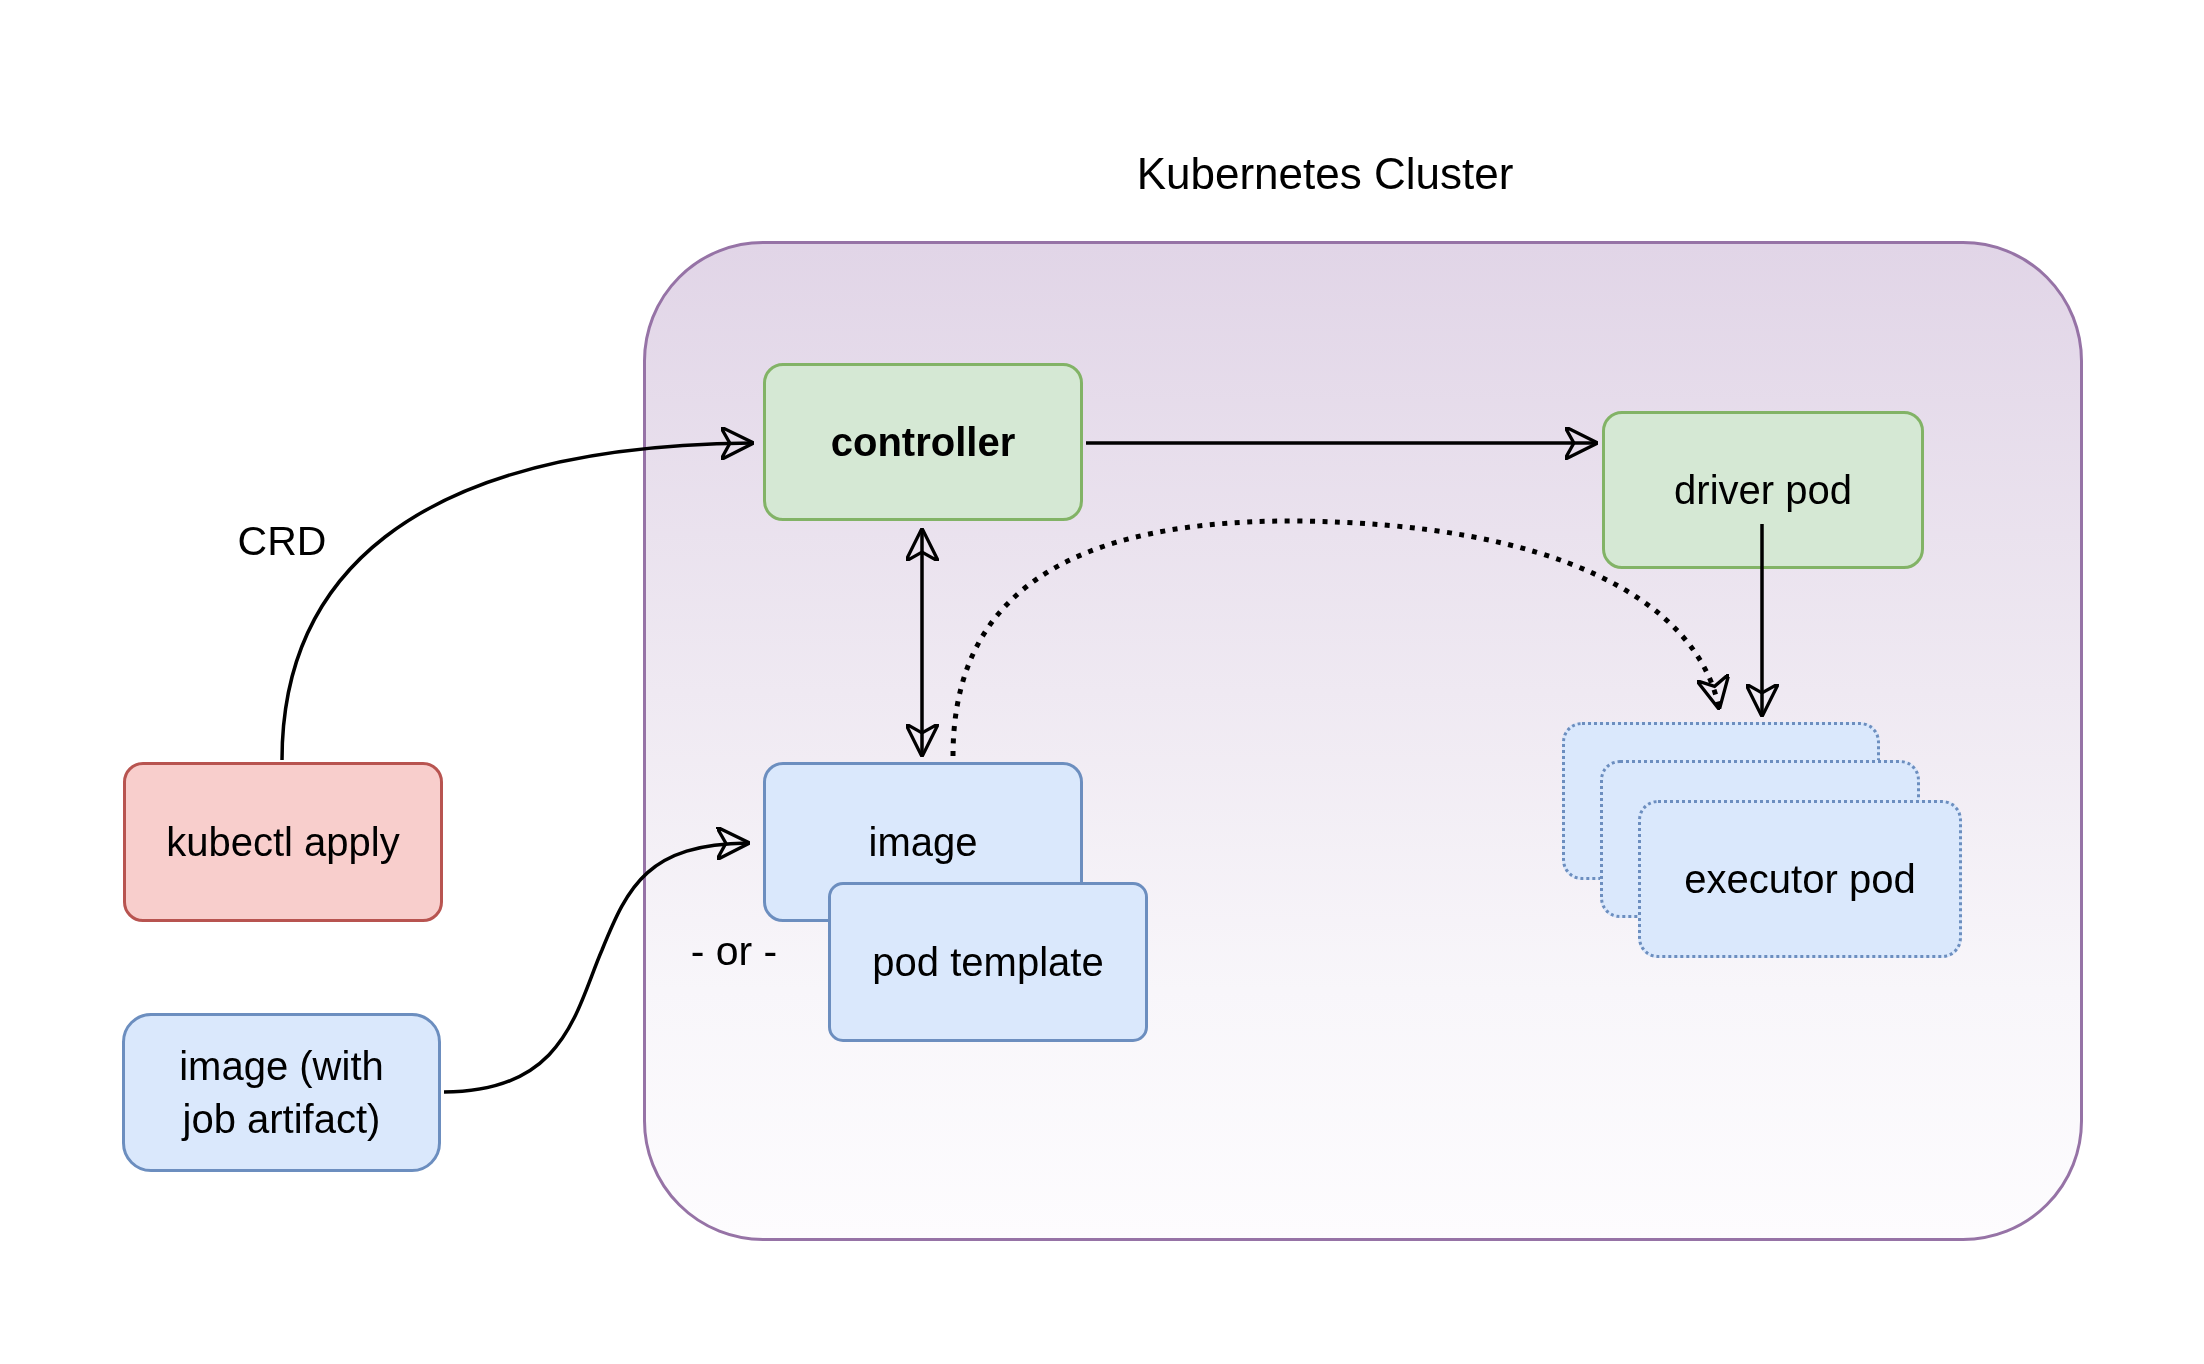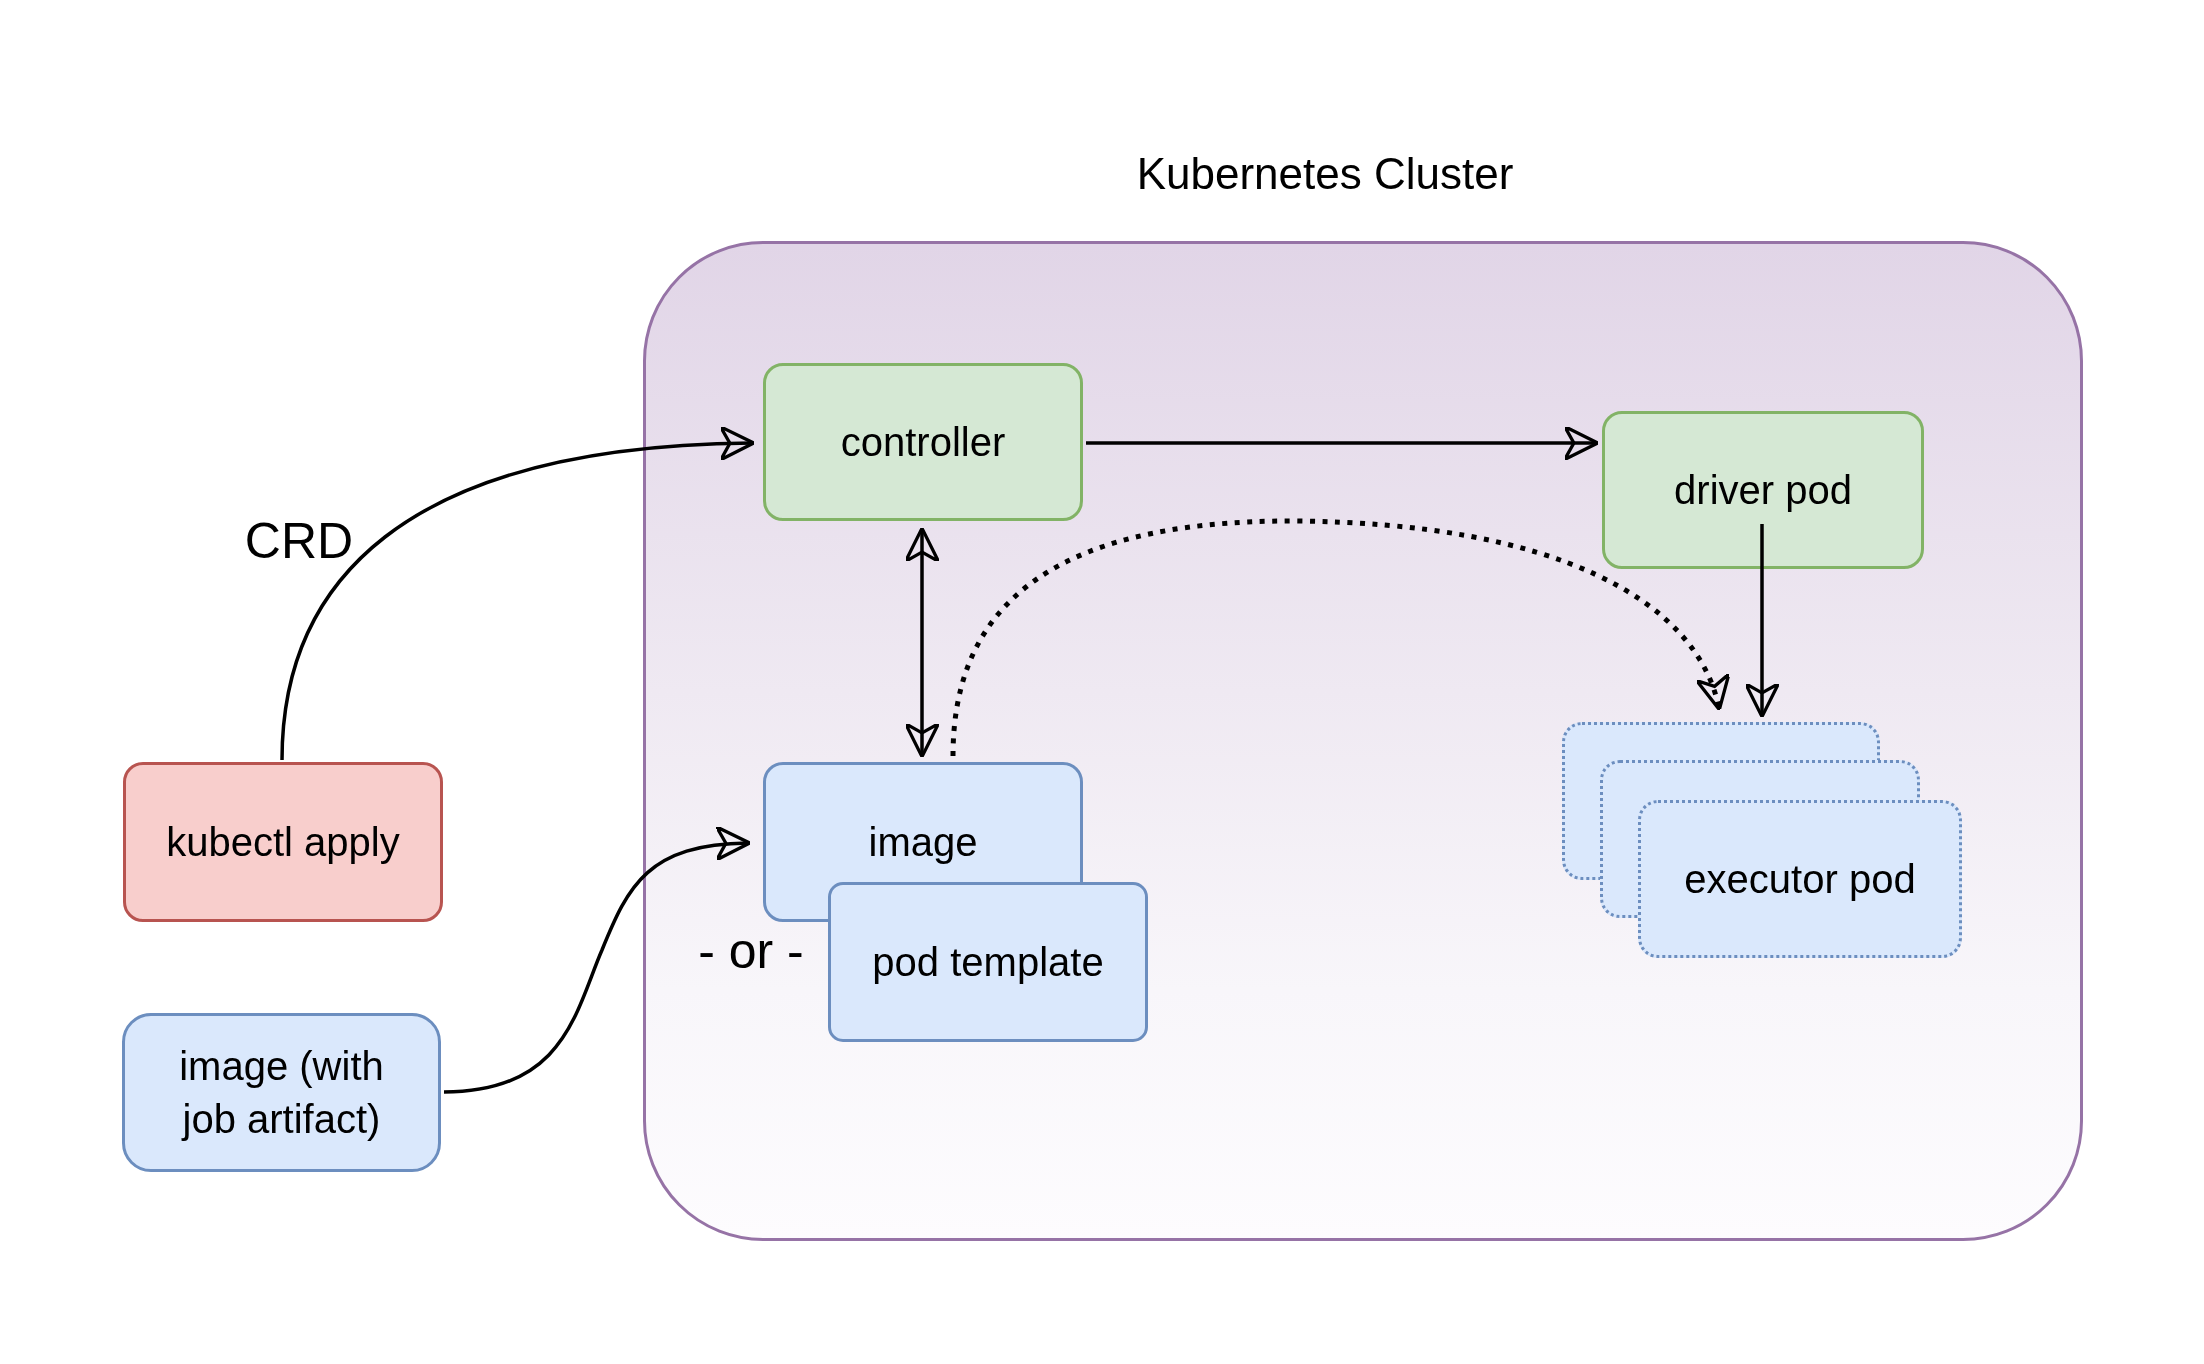--- a/index.html
+++ b/index.html
@@ -21,33 +21,33 @@
   .node{
     position:absolute;display:flex;align-items:center;justify-content:center;
     text-align:center;font-size:40px;line-height:1.32;
     border-radius:20px;box-sizing:border-box;
   }
   .node-green{background:var(--green-fill,#d5e8d4);border:3px solid var(--green-stroke,#82b366);}
   .node-blue{background:var(--blue-fill,#dae8fc);border:3px solid var(--blue-stroke,#6c8ebf);}
   .node-red{background:var(--red-fill,#f8cecc);border:3px solid var(--red-stroke,#b85450);}
   .node-blue-dotted{background:var(--blue-fill,#dae8fc);border:3px dotted var(--blue-stroke,#6c8ebf);}
 
-  .n-controller{left:763px;top:363px;width:320px;height:158px;}
+  .n-controller{left:763px;top:363px;width:320px;height:158px;font-weight:bold;}
   .n-driver{left:1602px;top:363px;width:322px;height:158px;margin-top:48px;}
   .n-image{left:763px;top:762px;width:320px;height:160px;z-index:4;}
   .n-podtemplate{left:828px;top:882px;width:320px;height:160px;z-index:5;border-radius:15px;}
   .n-kubectl{left:123px;top:762px;width:320px;height:160px;}
   .n-artifact{left:122px;top:1013px;width:319px;height:159px;padding:0 34px;border-radius:29px;}
   .n-exec-back{left:1562px;top:722px;width:318px;height:158px;z-index:1;}
   .n-exec-mid{left:1600px;top:760px;width:320px;height:158px;z-index:2;}
   .n-exec-front{left:1638px;top:800px;width:324px;height:158px;z-index:3;}
 
   .edge-label{
     position:absolute;transform:translate(-50%,-50%);
-    font-size:50px;white-space:nowrap;color:var(--text-color,#000);margin-left:17px;
+    font-size:41px;white-space:nowrap;color:var(--text-color,#000);
   }
   .l-crd{left:282px;top:541px;}
   .l-or{left:734px;top:951px;z-index:6;}
 
   .edges{position:absolute;left:0;top:0;width:2204px;height:1364px;z-index:10;pointer-events:none;}
   .edges path{fill:none;stroke:var(--arrow-color,#000);}
   .edge-solid{stroke-width:3.5px;}
   .edge-dotted{stroke-width:5px;stroke-dasharray:5 7.5;stroke-linecap:butt;}
 </style>
 </head>

